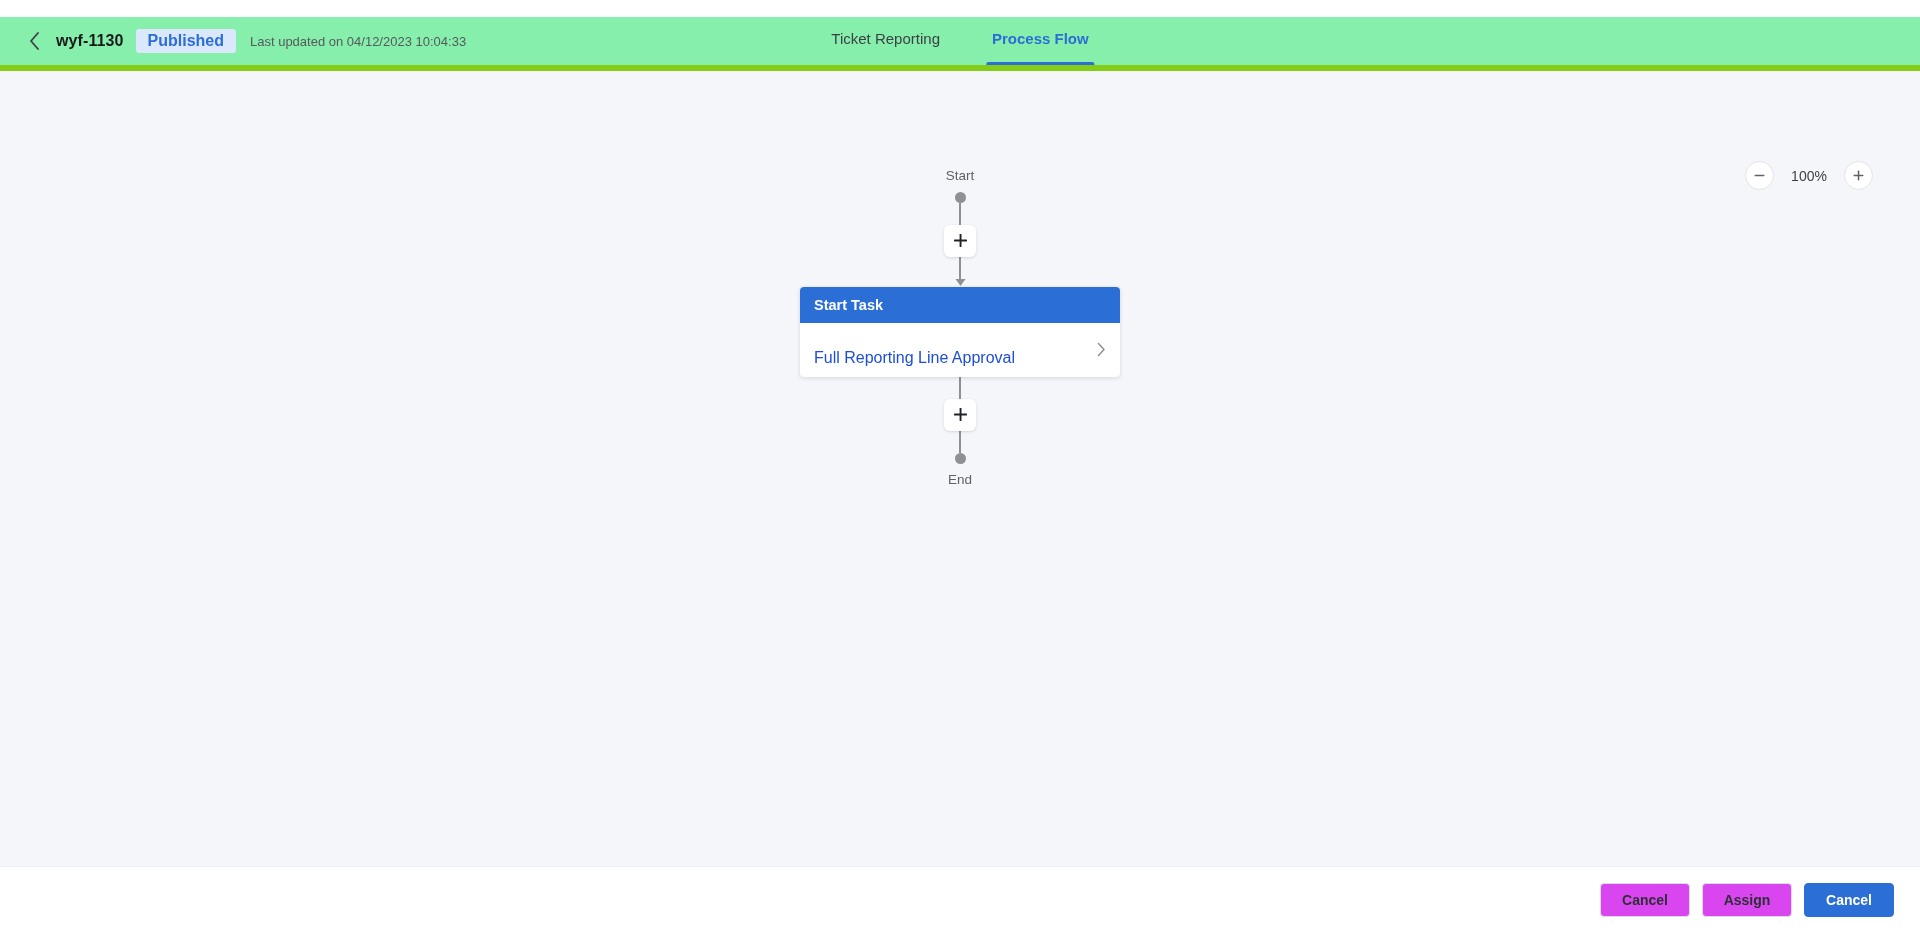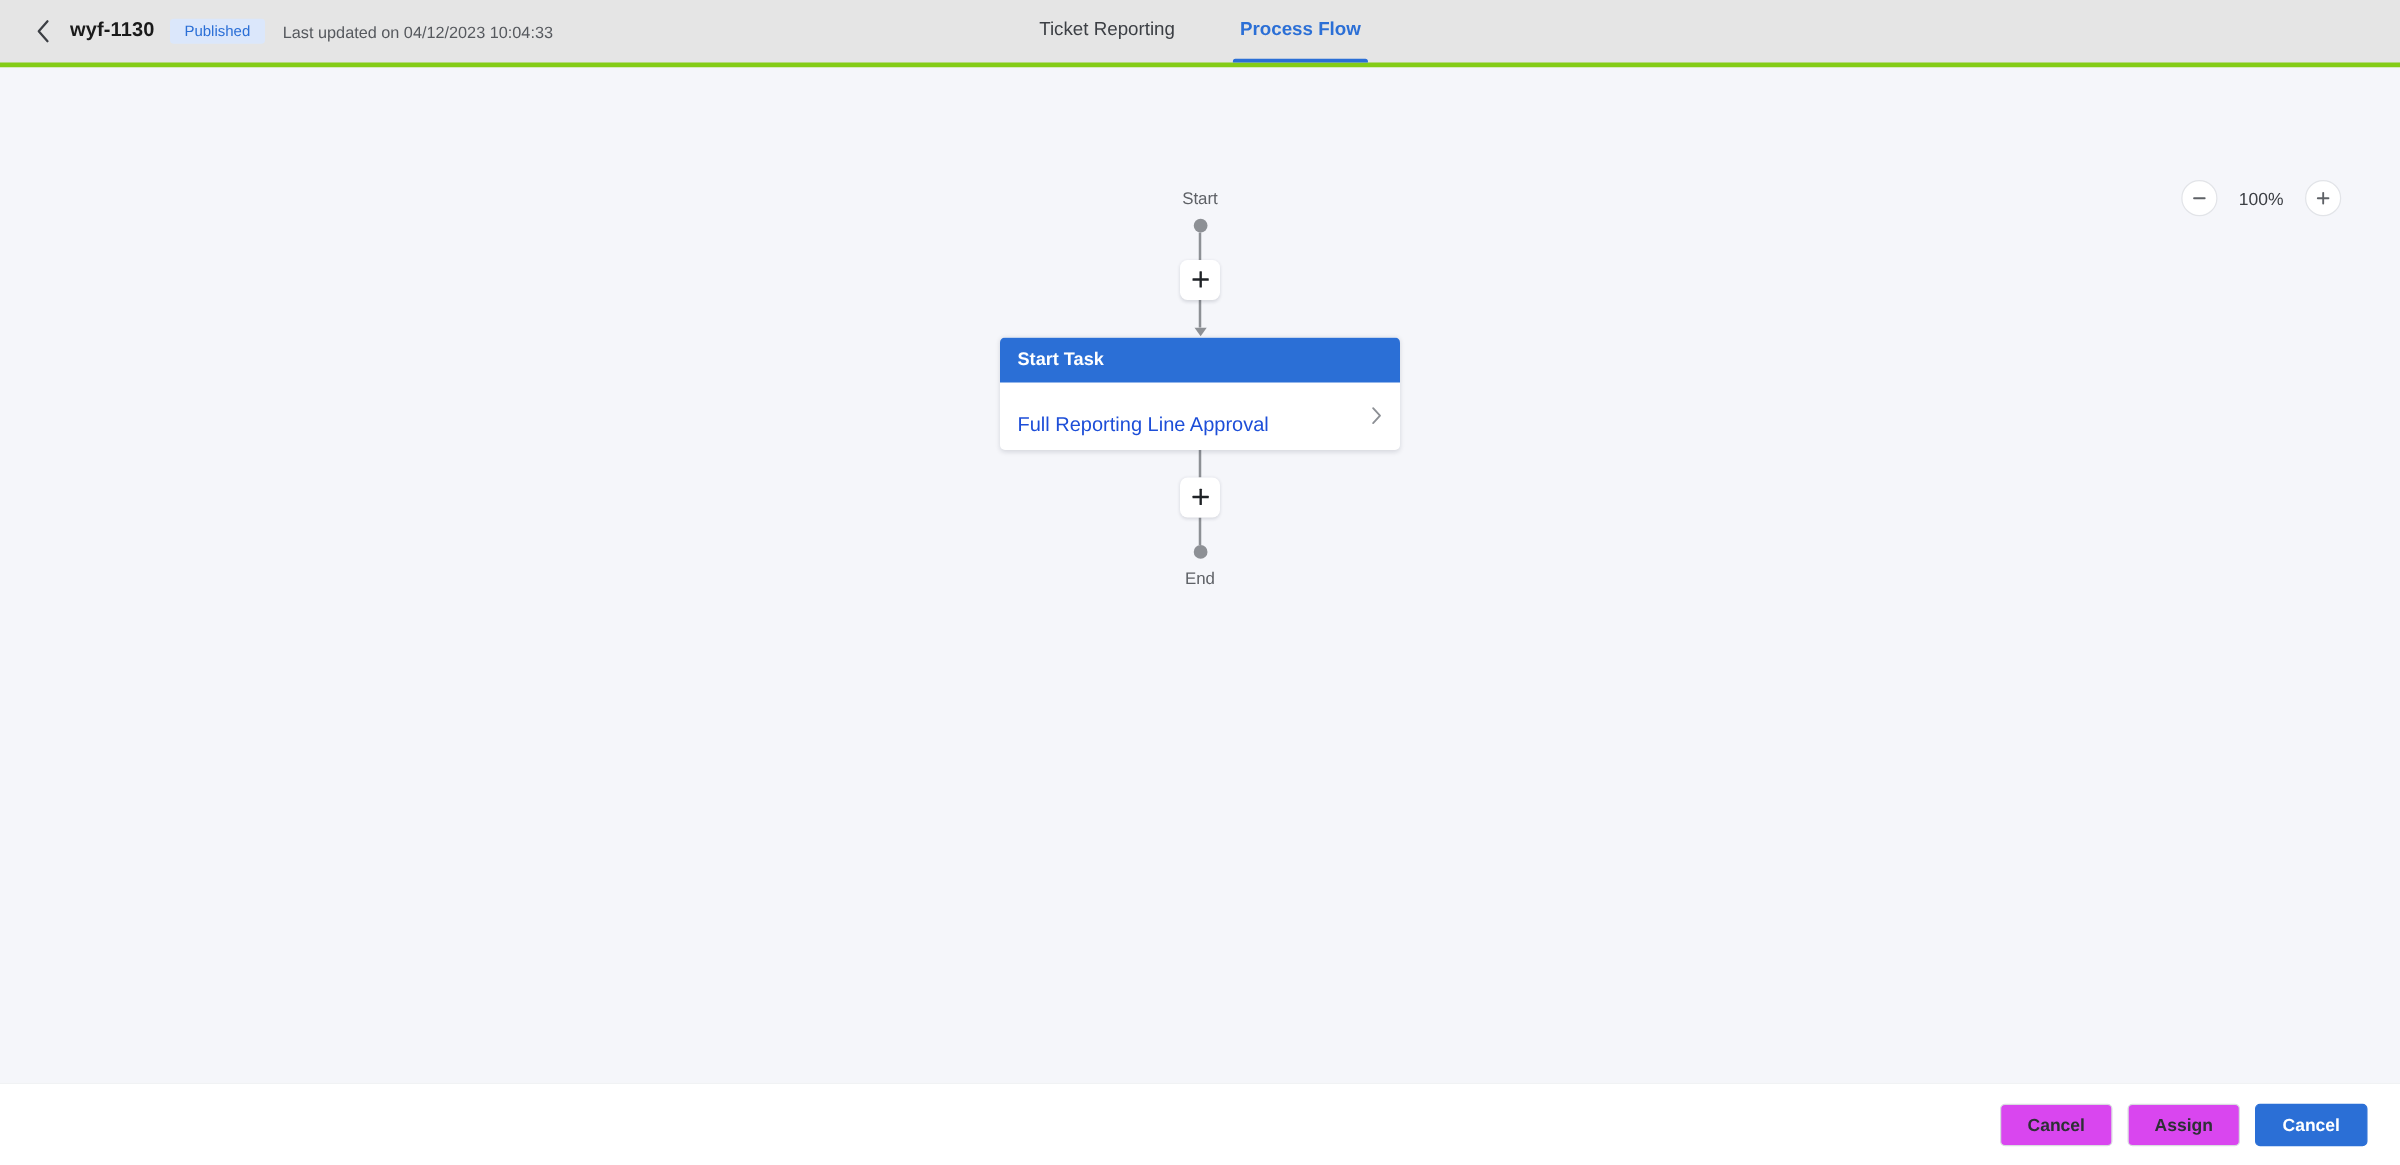--- a/index.html
+++ b/index.html
@@ -19,26 +19,27 @@
     height: 932px;
     display: flex;
     flex-direction: column;
     position: relative;
   }
 
   
   .topbar {
     height: 54px;
     min-height: 54px;
-    background: #e5e5e5;
-    border-bottom: 4px solid #84cc16;
+    background: #86efac;
+    border-bottom: 6px solid #84cc16;
     display: flex;
     align-items: center;
     position: relative;
     padding: 0 20px;
+    margin-top: 17px;
   }
   .back-btn {
     width: 28px;
     height: 28px;
     display: flex;
     align-items: center;
     justify-content: center;
     cursor: pointer;
     margin-right: 8px;
     background: transparent;
@@ -51,22 +52,22 @@
     font-size: 16px;
     font-weight: bold;
     color: #1a1a1a;
     letter-spacing: 0.1px;
     white-space: nowrap;
   }
   .status-badge {
     margin-left: 12px;
     background: #dbe7fb;
     color: #2b6fd6;
-    font-size: 12px;
-    font-weight: normal;
+    font-size: 16px;
+    font-weight: bold;
     padding: 3px 12px;
     border-radius: 3px;
     white-space: nowrap;
   }
   .last-updated {
     margin-left: 14px;
     font-size: 13px;
     color: #56595e;
     white-space: nowrap;
   }

